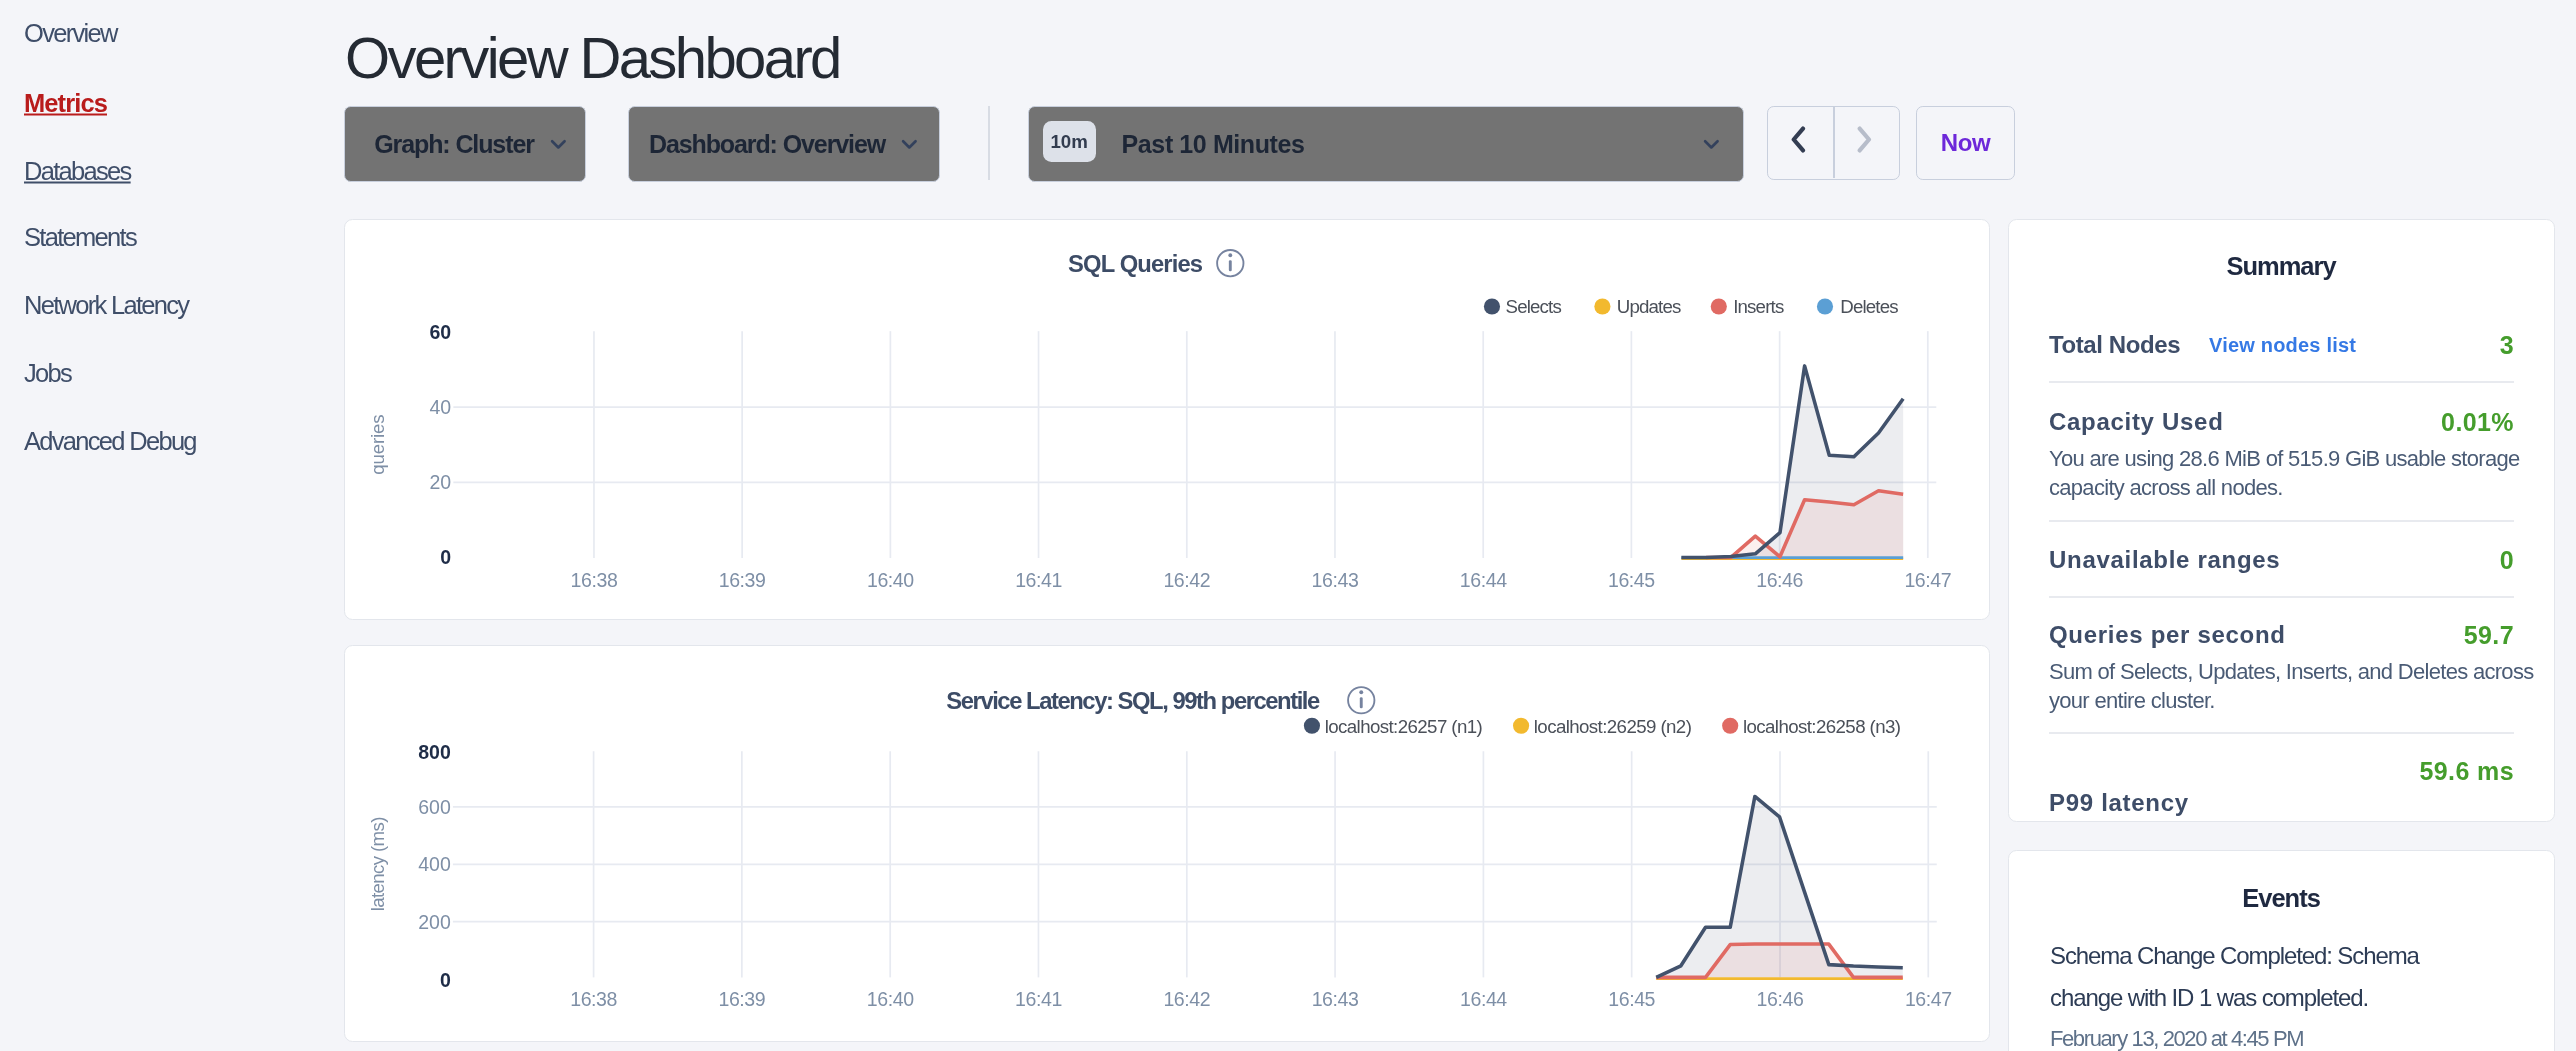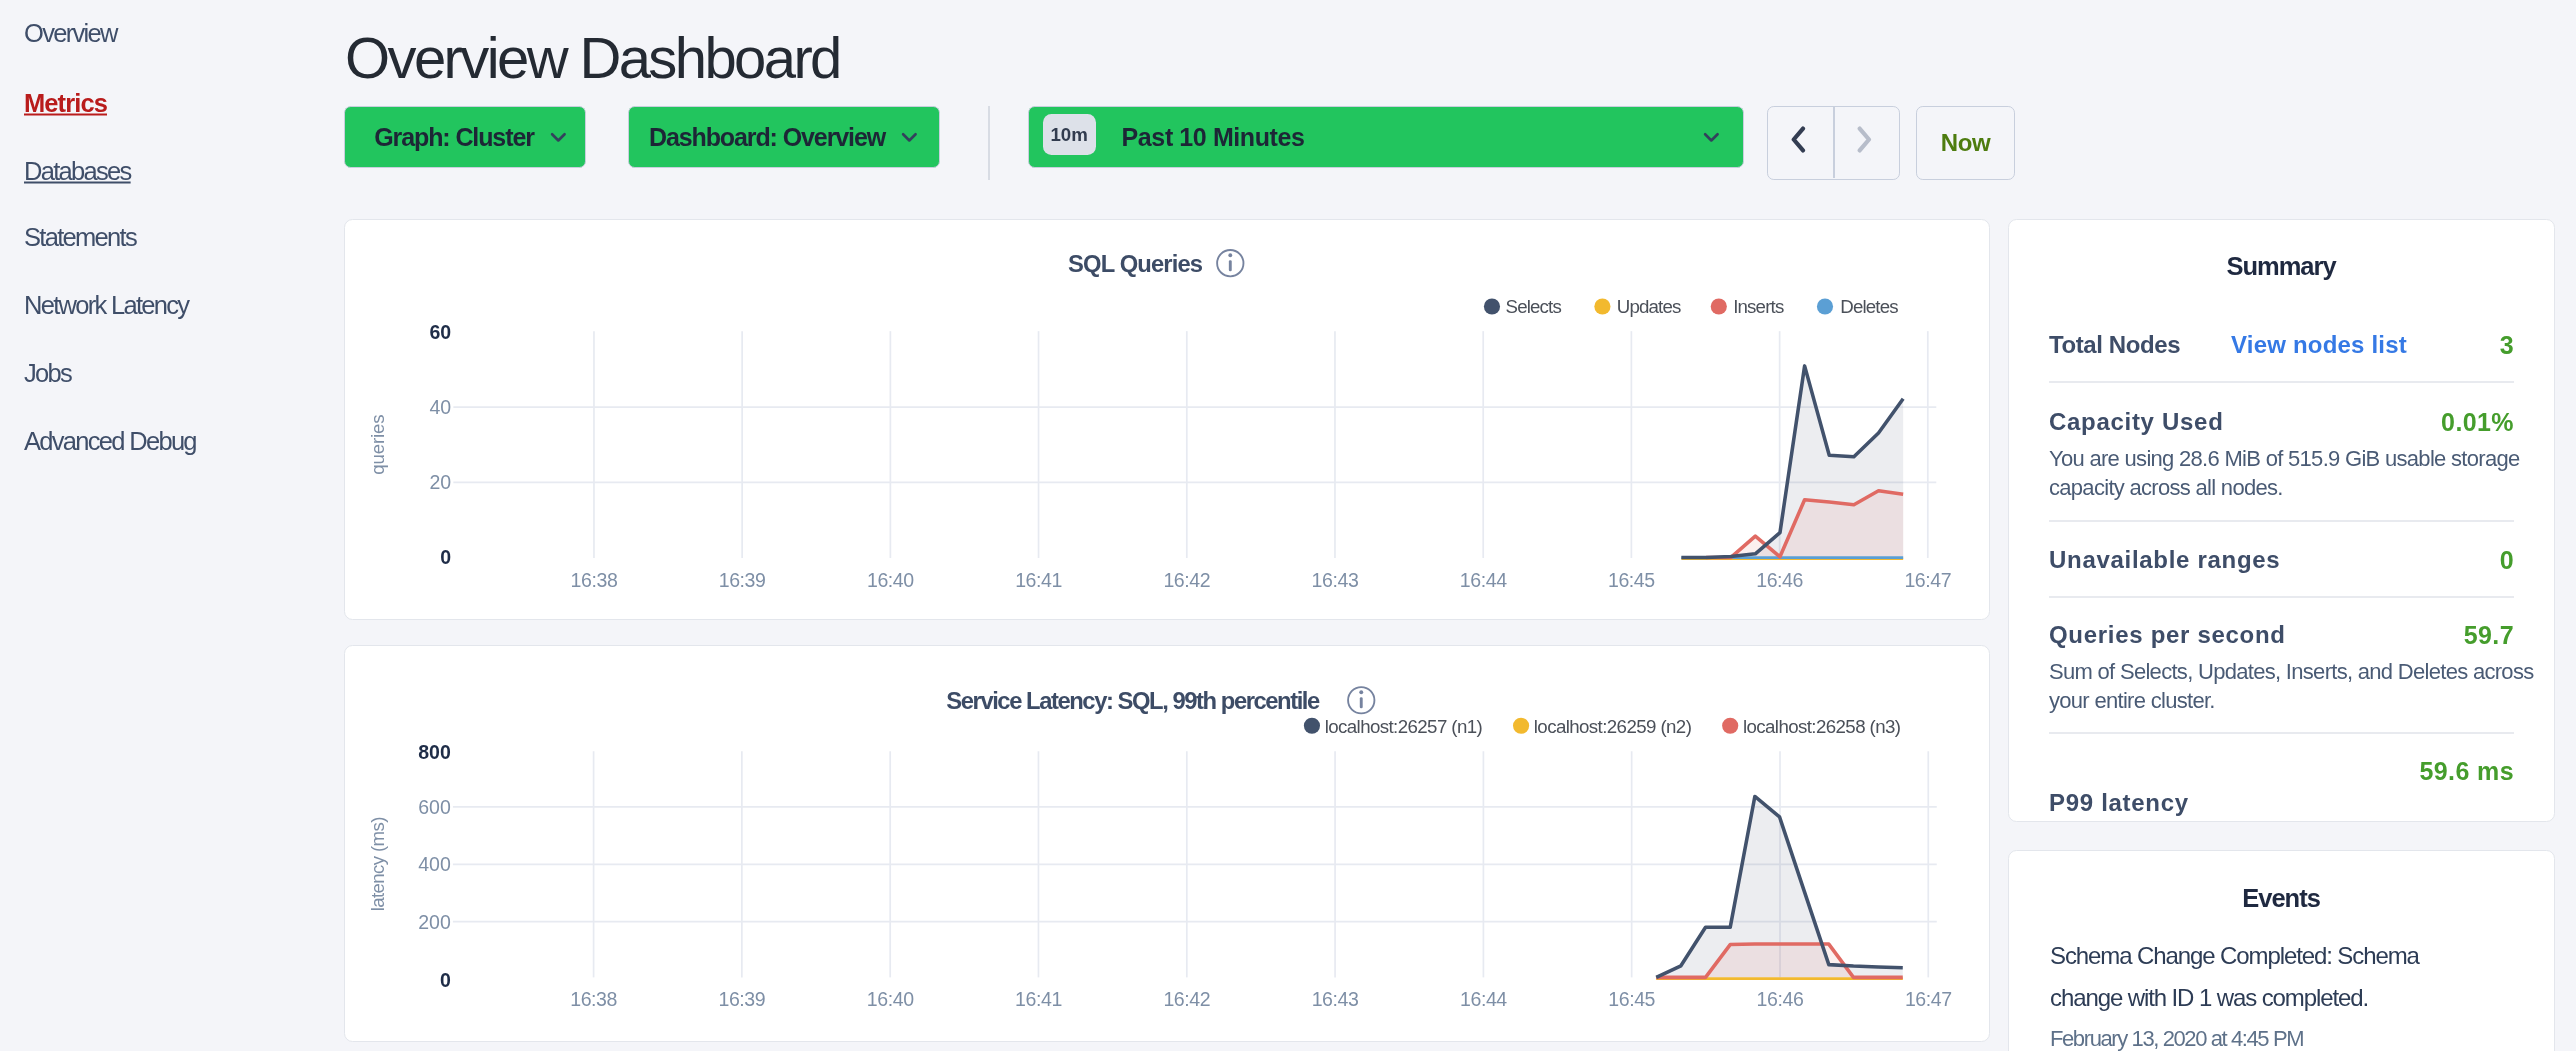--- a/index.html
+++ b/index.html
@@ -4,21 +4,21 @@
 <style>
 * { margin:0; padding:0; box-sizing:border-box; }
 html,body { width:2576px; height:1051px; background:#f4f5f9; font-family:"Liberation Sans", sans-serif; overflow:hidden; position:relative; }
 .abs { position:absolute; }
 
 .nav a { position:absolute; left:24px; font-size:25.5px; color:#3f4e69; text-decoration:none; letter-spacing:-1.7px; white-space:nowrap; transform:translateY(-50%); }
 .nav a.active { color:#b91c1c; font-weight:bold; letter-spacing:-0.9px;text-decoration:underline; }
 
 h1 { position:absolute; left:345px; top:29px; font-size:58px; font-weight:normal; color:#242a33; letter-spacing:-2.6px; line-height:1; }
 
-.ctl { position:absolute; top:106px; height:62px; background:#22c55e; border:1.7px solid #c8cfdd; border-radius:6.8px; display:flex; align-items:center; }
+.ctl { position:absolute; top:106px; height:76px; background:#737373; border:1.7px solid #c8cfdd; border-radius:6.8px; display:flex; align-items:center; }
 .ctl .lbl { font-weight:bold; font-size:25px; color:#1d2636; letter-spacing:-1.1px; white-space:nowrap; }
 .vdiv { position:absolute; top:106px; left:988px; width:1.7px; height:74px; background:#d8dce4; }
 .chev { display:inline-block; width:18.7px; height:18.7px; }
 .btn { position:absolute; top:106px; height:74px; border:1.7px solid #c8cfdd; border-radius:6.8px; background:transparent; }
 
 .panel { position:absolute; background:#fff; border:1.7px solid #e3e6ec; border-radius:8.5px; }
 
 .srow-line { position:absolute; left:2049px; width:465px; height:1.7px; background:#e8eaef; }
 .stit { position:absolute; font-size:24px; font-weight:bold; color:#3e4d68; letter-spacing:0.7px; transform:translateY(-50%); white-space:nowrap; }
 .sval { position:absolute; font-size:25px; font-weight:bold; color:#459d2c; letter-spacing:0.4px; transform:translateY(-50%); right:62px; }
@@ -61,21 +61,21 @@
 </div>
 <div class="btn" style="left:1767px; width:133px;">
   <svg class="abs" style="left:21px; top:18.7px;" width="18.7" height="27" viewBox="0 0 22 32" fill="none" stroke="#333d52" stroke-width="5" stroke-linecap="round" stroke-linejoin="round">
       <path d="M16.5 3 L5.5 16 L16.5 29"></path>
     </svg>
   <div class="abs" style="left:65px; top:0; width:1.7px; height:71px; background:#c8cfdd;"></div>
   <svg class="abs" style="left:87px; top:18.7px;" width="18.7" height="27" viewBox="0 0 22 32" fill="none" stroke="#b7bdca" stroke-width="5" stroke-linecap="round" stroke-linejoin="round">
       <path d="M5.5 3 L16.5 16 L5.5 29"></path>
     </svg>
 </div>
-<div class="btn" style="left:1916px; width:99px; text-align:center; line-height:71px; font-size:24px; font-weight:bold; color:#4d7c0f; letter-spacing:-0.4px;">Now</div>
+<div class="btn" style="left:1916px; width:99px; text-align:center; line-height:71px; font-size:24px; font-weight:bold; color:#6d28d9; letter-spacing:-0.4px;">Now</div>
 
 <div class="panel" style="left:344px; top:219px; width:1646px; height:401px;"></div>
 <svg class="abs" style="left:344px; top:219px;" width="1646" height="401" viewBox="0 0 1935 472">
 <line x1="293.0" y1="132" x2="293.0" y2="399" stroke="#e7eaf1" stroke-width="2"></line>
 <line x1="467.4" y1="132" x2="467.4" y2="399" stroke="#e7eaf1" stroke-width="2"></line>
 <line x1="641.9" y1="132" x2="641.9" y2="399" stroke="#e7eaf1" stroke-width="2"></line>
 <line x1="816.3" y1="132" x2="816.3" y2="399" stroke="#e7eaf1" stroke-width="2"></line>
 <line x1="990.8" y1="132" x2="990.8" y2="399" stroke="#e7eaf1" stroke-width="2"></line>
 <line x1="1165.2" y1="132" x2="1165.2" y2="399" stroke="#e7eaf1" stroke-width="2"></line>
 <line x1="1339.7" y1="132" x2="1339.7" y2="399" stroke="#e7eaf1" stroke-width="2"></line>
@@ -171,21 +171,21 @@
     </g>
 <g fill="#76839f">
       <rect x="1194.3" y="61.5" width="3.4" height="13" rx="1.5"></rect>
       <circle cx="1196" cy="55.6" r="2.3"></circle>
     </g>
 </svg>
 
 <div class="panel" style="left:2008px; top:219px; width:547px; height:603px;"></div>
 <div class="ptitle" style="left:2281px; top:266px;">Summary</div>
 <div class="stit" style="left:2049px; top:345px; letter-spacing:-0.4px;">Total Nodes</div>
-<a class="abs" style="left:2209px; top:345px; transform:translateY(-50%); font-size:24px; font-weight:bold; color:#3579e5; text-decoration:none; letter-spacing:0.2px;margin-left:22px;">View nodes list</a>
+<a class="abs" style="left:2209px; top:345px; transform:translateY(-50%); font-size:20px; font-weight:bold; color:#3579e5; text-decoration:none; letter-spacing:0.2px;">View nodes list</a>
 <div class="sval" style="top:345px;">3</div>
 <div class="srow-line" style="top:381px;"></div>
 <div class="stit" style="left:2049px; top:422px;">Capacity Used</div>
 <div class="sval" style="top:422px;">0.01%</div>
 <div class="sbody" style="top:444px;">You are using 28.6 MiB of 515.9 GiB usable storage capacity across all nodes.</div>
 <div class="srow-line" style="top:520px;"></div>
 <div class="stit" style="left:2049px; top:560px;">Unavailable ranges</div>
 <div class="sval" style="top:560px;">0</div>
 <div class="srow-line" style="top:596px;"></div>
 <div class="stit" style="left:2049px; top:635px;">Queries per second</div>

